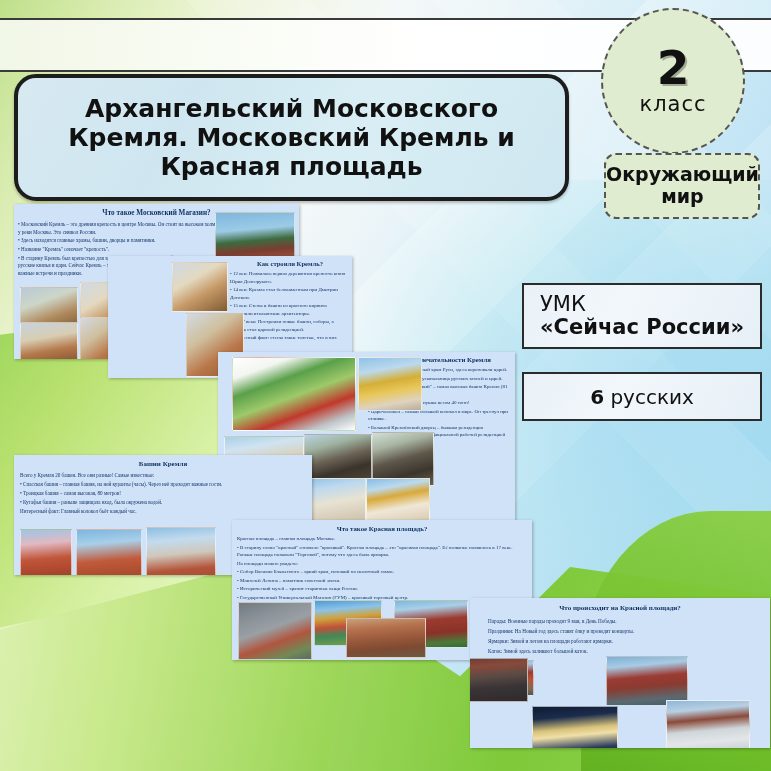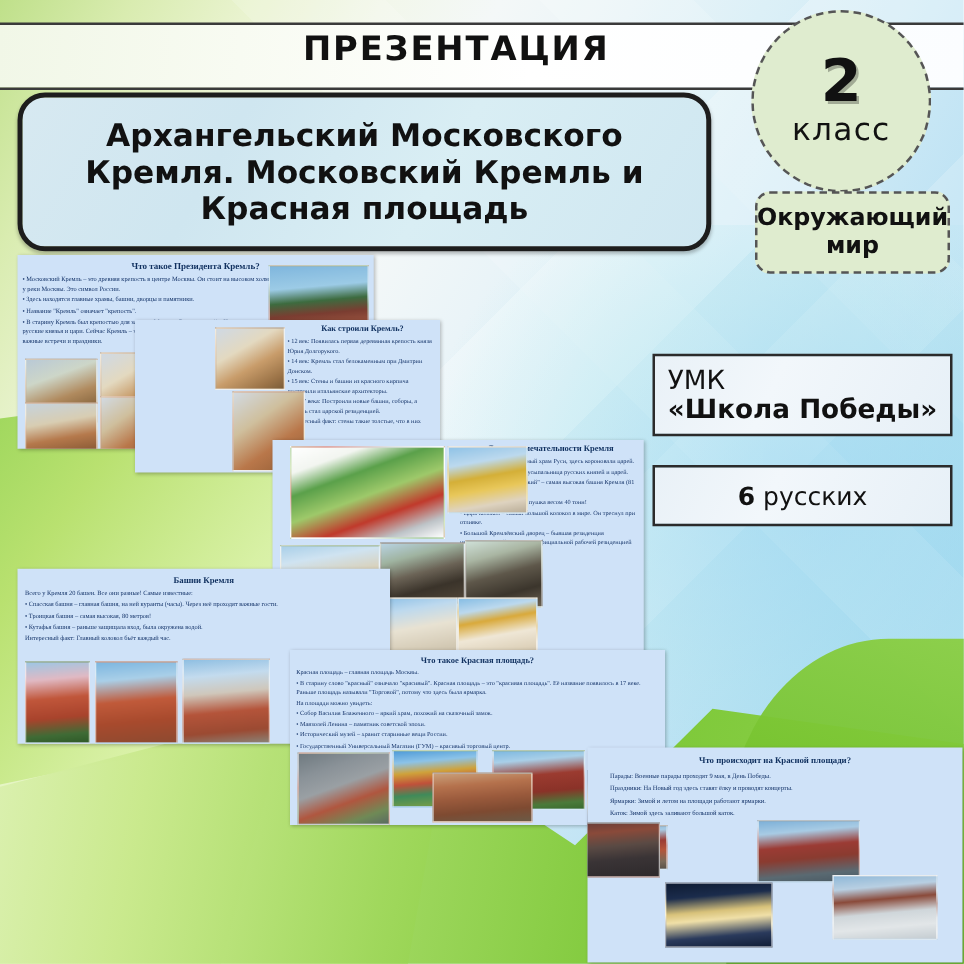--- a/index.html
+++ b/index.html
@@ -63,27 +63,27 @@
     padding:0 14px;font-family:"DejaVu Sans","Liberation Sans",sans-serif;}
 
   
   .class-circle{position:absolute;left:601px;top:8px;width:140px;height:142px;
     border:2px dashed #555;border-radius:50%;
     background:#dfeccf;
     display:flex;flex-direction:column;align-items:center;justify-content:center;}
   .class-num{font-size:47px;font-weight:800;color:#111;line-height:.92;
     font-family:"DejaVu Sans","Liberation Sans",sans-serif;
     text-shadow:2px 2px 0 rgba(0,0,0,.28);}
-  .class-word{font-size:25px;color:#111;letter-spacing:1px;margin-top:2px;
+  .class-word{font-size:21px;color:#111;letter-spacing:1px;margin-top:2px;
     font-family:"DejaVu Sans","Liberation Sans",sans-serif;}
 
   
   .subject-box{position:absolute;left:604px;top:153px;width:152px;height:62px;
     border:2px dashed #555;border-radius:12px;background:#dfeccf;
-    display:flex;align-items:center;justify-content:center;}
+    display:flex;align-items:center;justify-content:flex-start;}
   .subject-txt{font-size:19px;font-weight:700;color:#111;text-align:center;line-height:1.14;
     font-family:"DejaVu Sans","Liberation Sans",sans-serif;}
 
   
   .info-box{position:absolute;border:2px solid #2b2b2b;
     background:linear-gradient(115deg,#e9f1f7 0%, #f2f7fb 40%, #e7f0f7 100%);
     display:flex;align-items:center;justify-content:center;text-align:left;
     font-family:"DejaVu Sans","Liberation Sans",sans-serif;color:#111;}
   #box-umk{left:522px;top:283px;width:236px;height:62px;}
   #box-slides{left:522px;top:372px;width:236px;height:45px;}
@@ -105,27 +105,27 @@
 
   #slide1{left:14px;top:204px;width:285px;height:155px;}
   #slide1 .s-title{font-size:7.2px;margin:5px 0 4px 0;}
   #slide1 .s-body{font-size:5.1px;line-height:1.5;padding:0 4px;width:200px;}
   #slide2{left:108px;top:256px;width:244px;height:122px;}
   #slide2 .s-title{font-size:6.6px;margin:4px 0 3px 120px;}
   #slide2 .s-body{font-size:5px;line-height:1.5;padding:0 4px 0 122px;}
   #slide3{left:218px;top:352px;width:297px;height:175px;}
   #slide3 .s-title{font-size:6.8px;margin:4px 0 3px 148px;}
   #slide3 .s-body{font-size:5px;line-height:1.5;padding:0 5px 0 150px;}
-  #slide4{left:14px;top:455px;width:298px;height:140px;}
+  #slide4{left:14px;top:455px;width:298px;height:120px;}
   #slide4 .s-title{font-size:7px;margin:5px 0 4px 0;}
   #slide4 .s-body{font-size:5.1px;line-height:1.55;padding:0 6px;}
   #slide5{left:232px;top:520px;width:300px;height:140px;}
   #slide5 .s-title{font-size:6.8px;margin:5px 0 3px 0;}
   #slide5 .s-body{font-size:5px;line-height:1.5;padding:0 5px;}
-  #slide6{left:470px;top:598px;width:300px;height:172px;}
+  #slide6{left:470px;top:598px;width:300px;height:150px;}
   #slide6 .s-title{font-size:7px;margin:6px 0 5px 0;}
   #slide6 .s-body{font-size:5.2px;line-height:1.7;padding:0 18px;}
 
   
   .pic{position:absolute;background-size:cover;background-position:center;border:1px solid rgba(255,255,255,.6);}
   
   .p-old1{background:linear-gradient(160deg,#b9c9d6 0%,#cdd6c8 30%,#b08a5e 58%,#8c6a42 78%,#6f5a3a 100%);}
   .p-old2{background:linear-gradient(150deg,#cfd9e4 0%,#e3d9c0 35%,#c89c6a 60%,#9b7347 85%,#7a5c38 100%);}
   .p-old3{background:linear-gradient(170deg,#c6d3dd 0%,#d8cdb2 40%,#b5794c 70%,#8a5a35 100%);}
   .p-old4{background:linear-gradient(145deg,#d2dae2 0%,#cfbf9d 35%,#b9774a 65%,#8d5a33 100%);}
@@ -159,52 +159,51 @@
 
   <div class="bg-base"></div>
   <div class="bg-diag"></div>
   <div class="bg-bluewash"></div>
   <div class="bg-green-left"></div>
   <div class="bg-green-bot2"></div>
   <div class="bg-green-bot"></div>
   <div class="bg-green-rt"></div>
 
   <div class="hdr-band"></div>
-  <div class="hdr-title">ПРЕЗЕНТАЦИЯ</div>
 
   <div class="title-box">
     <div class="title-txt">Архангельский Московского Кремля. Московский Кремль и Красная площадь</div>
   </div>
 
   <div class="class-circle">
     <div class="class-num">2</div>
     <div class="class-word">класс</div>
   </div>
 
   <div class="subject-box">
     <div class="subject-txt">Окружающий мир</div>
   </div>
 
   <div class="info-box" id="box-umk">
     <div>
       <div class="umk-l1">УМК</div>
-      <div class="umk-l2">«Школа Победы»</div>
+      <div class="umk-l2">«Сейчас России»</div>
     </div>
   </div>
 
   <div class="info-box" id="box-slides">
     <div class="slides-l">
       <b>6</b>
       <span>русских</span>
     </div>
   </div>
 
 
   <div class="slide" id="slide1">
-    <div class="s-title">Что такое Президента Кремль?</div>
+    <div class="s-title">Что такое Московский Магазин?</div>
     <div class="s-body">
       <p>• Московский Кремль – это древняя крепость в центре Москвы. Он стоит на высоком холме у реки Москвы. Это символ России.</p>
       <p>• Здесь находятся главные храмы, башни, дворцы и памятники.</p>
       <p>• Название "Кремль" означает "крепость".</p>
       <p>• В старину Кремль был крепостью для защиты Москвы. В эпоху царей в Кремле жили русские князья и цари. Сейчас Кремль – это резиденция президента России. Здесь проходят важные встречи и праздники.</p>
     </div>
     <div class="pic p-kremlin" style="left:201px;top:8px;width:78px;height:62px;"></div>
     <div class="pic p-old1" style="left:6px;top:83px;width:56px;height:50px;"></div>
     <div class="pic p-old2" style="left:66px;top:78px;width:56px;height:48px;"></div>
     <div class="pic p-old3" style="left:6px;top:118px;width:56px;height:37px;"></div>

